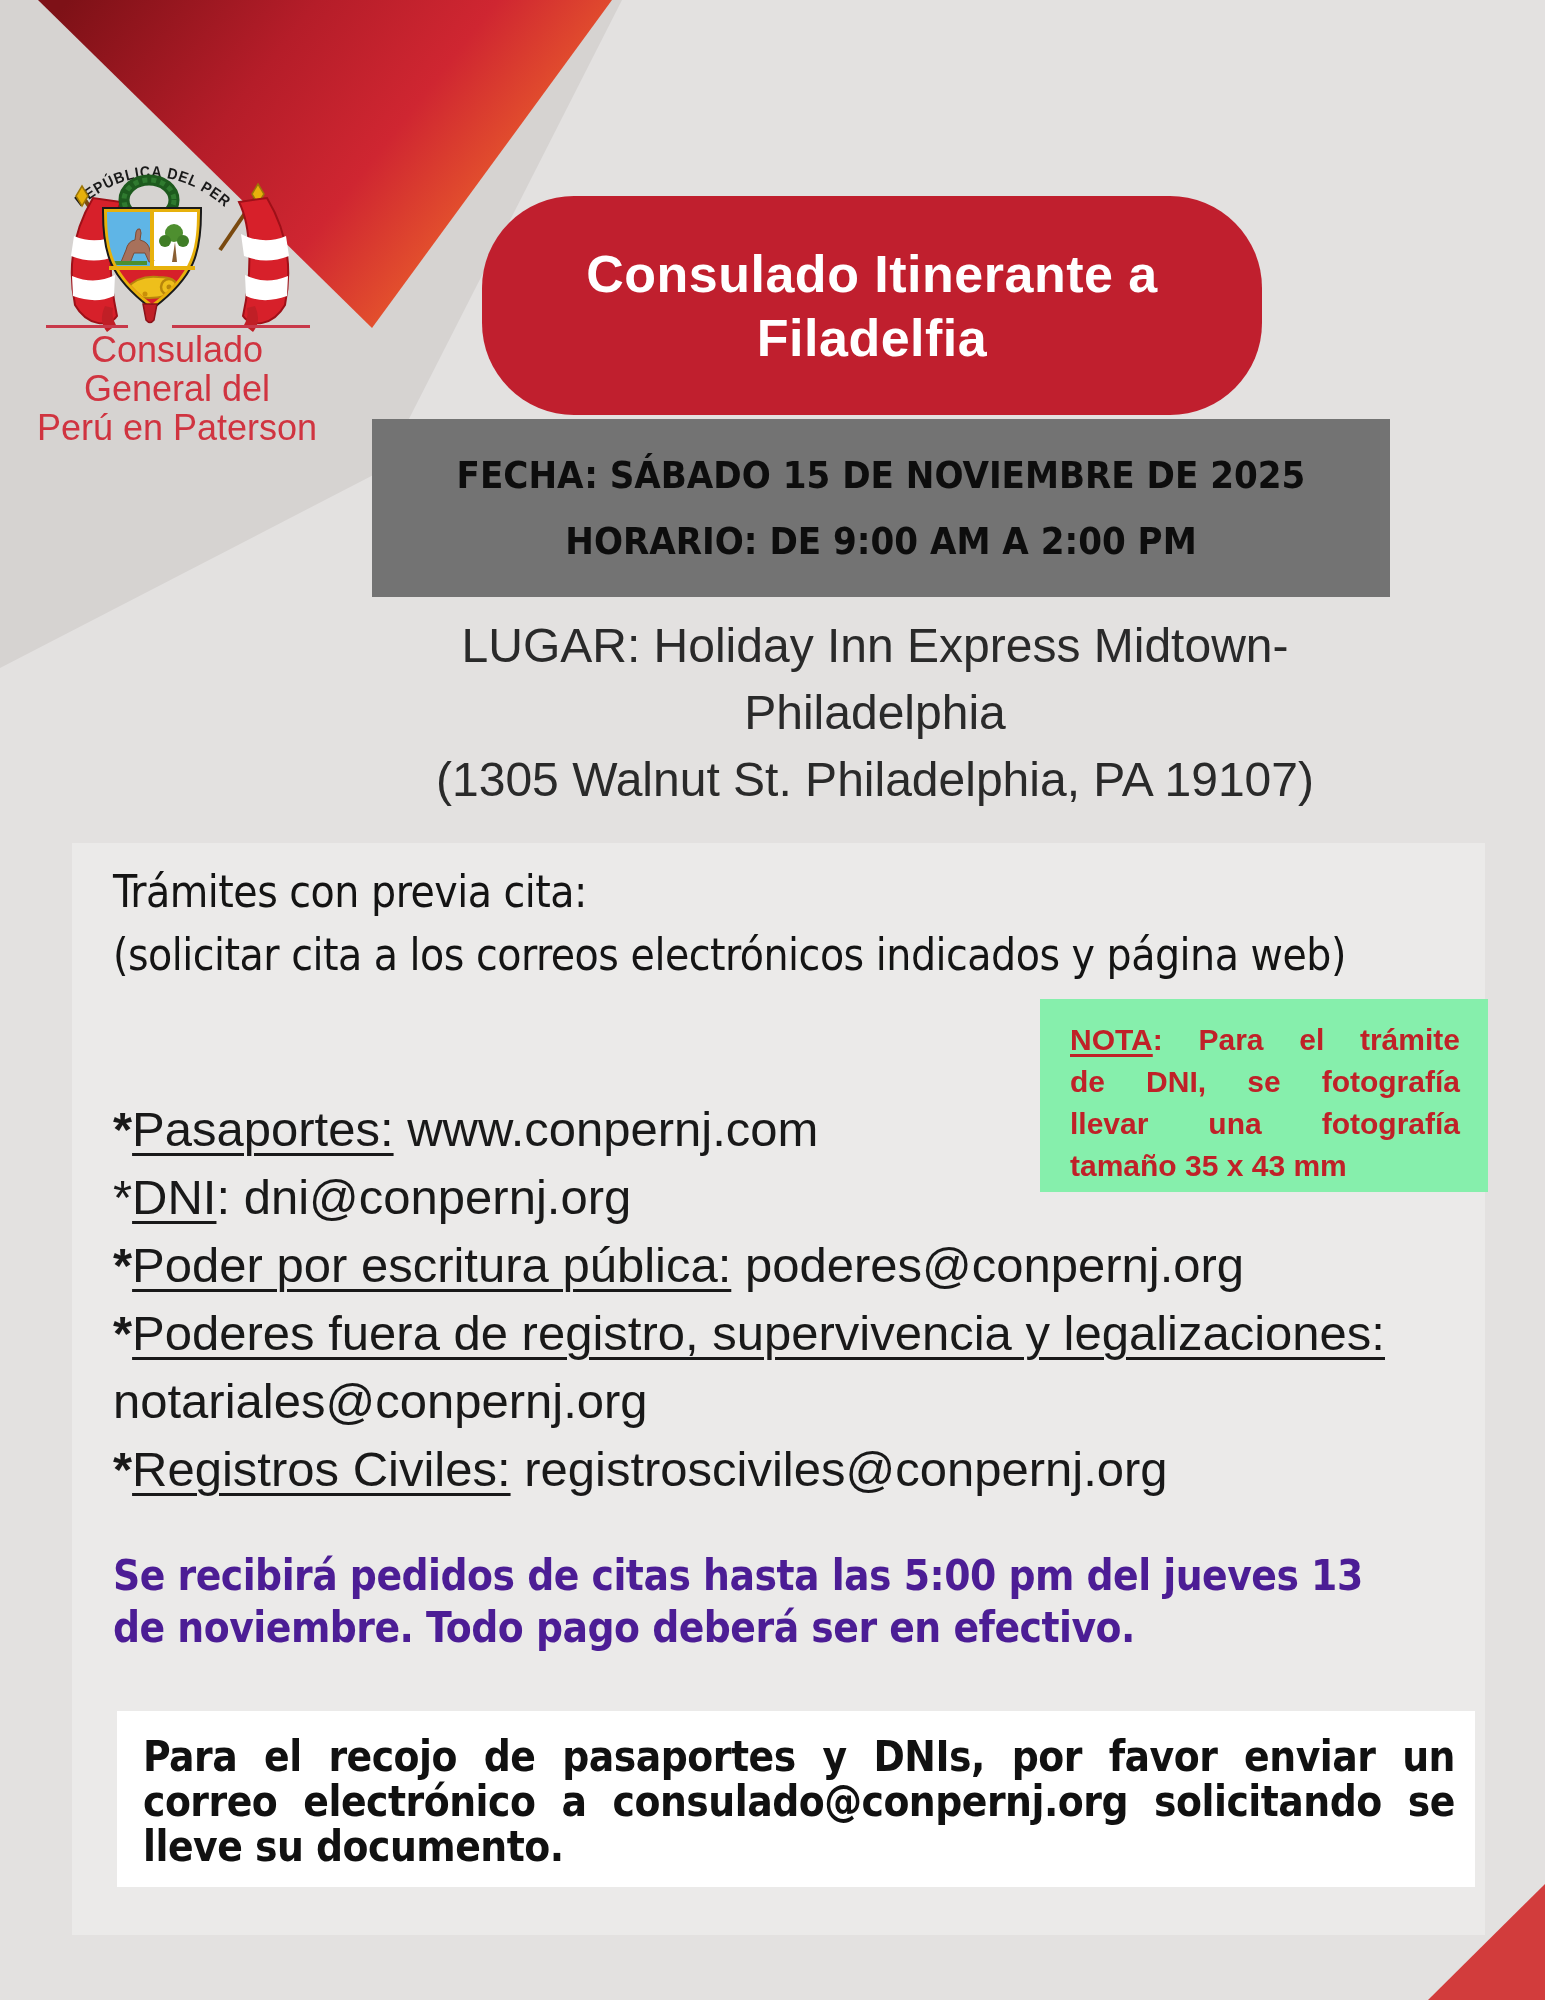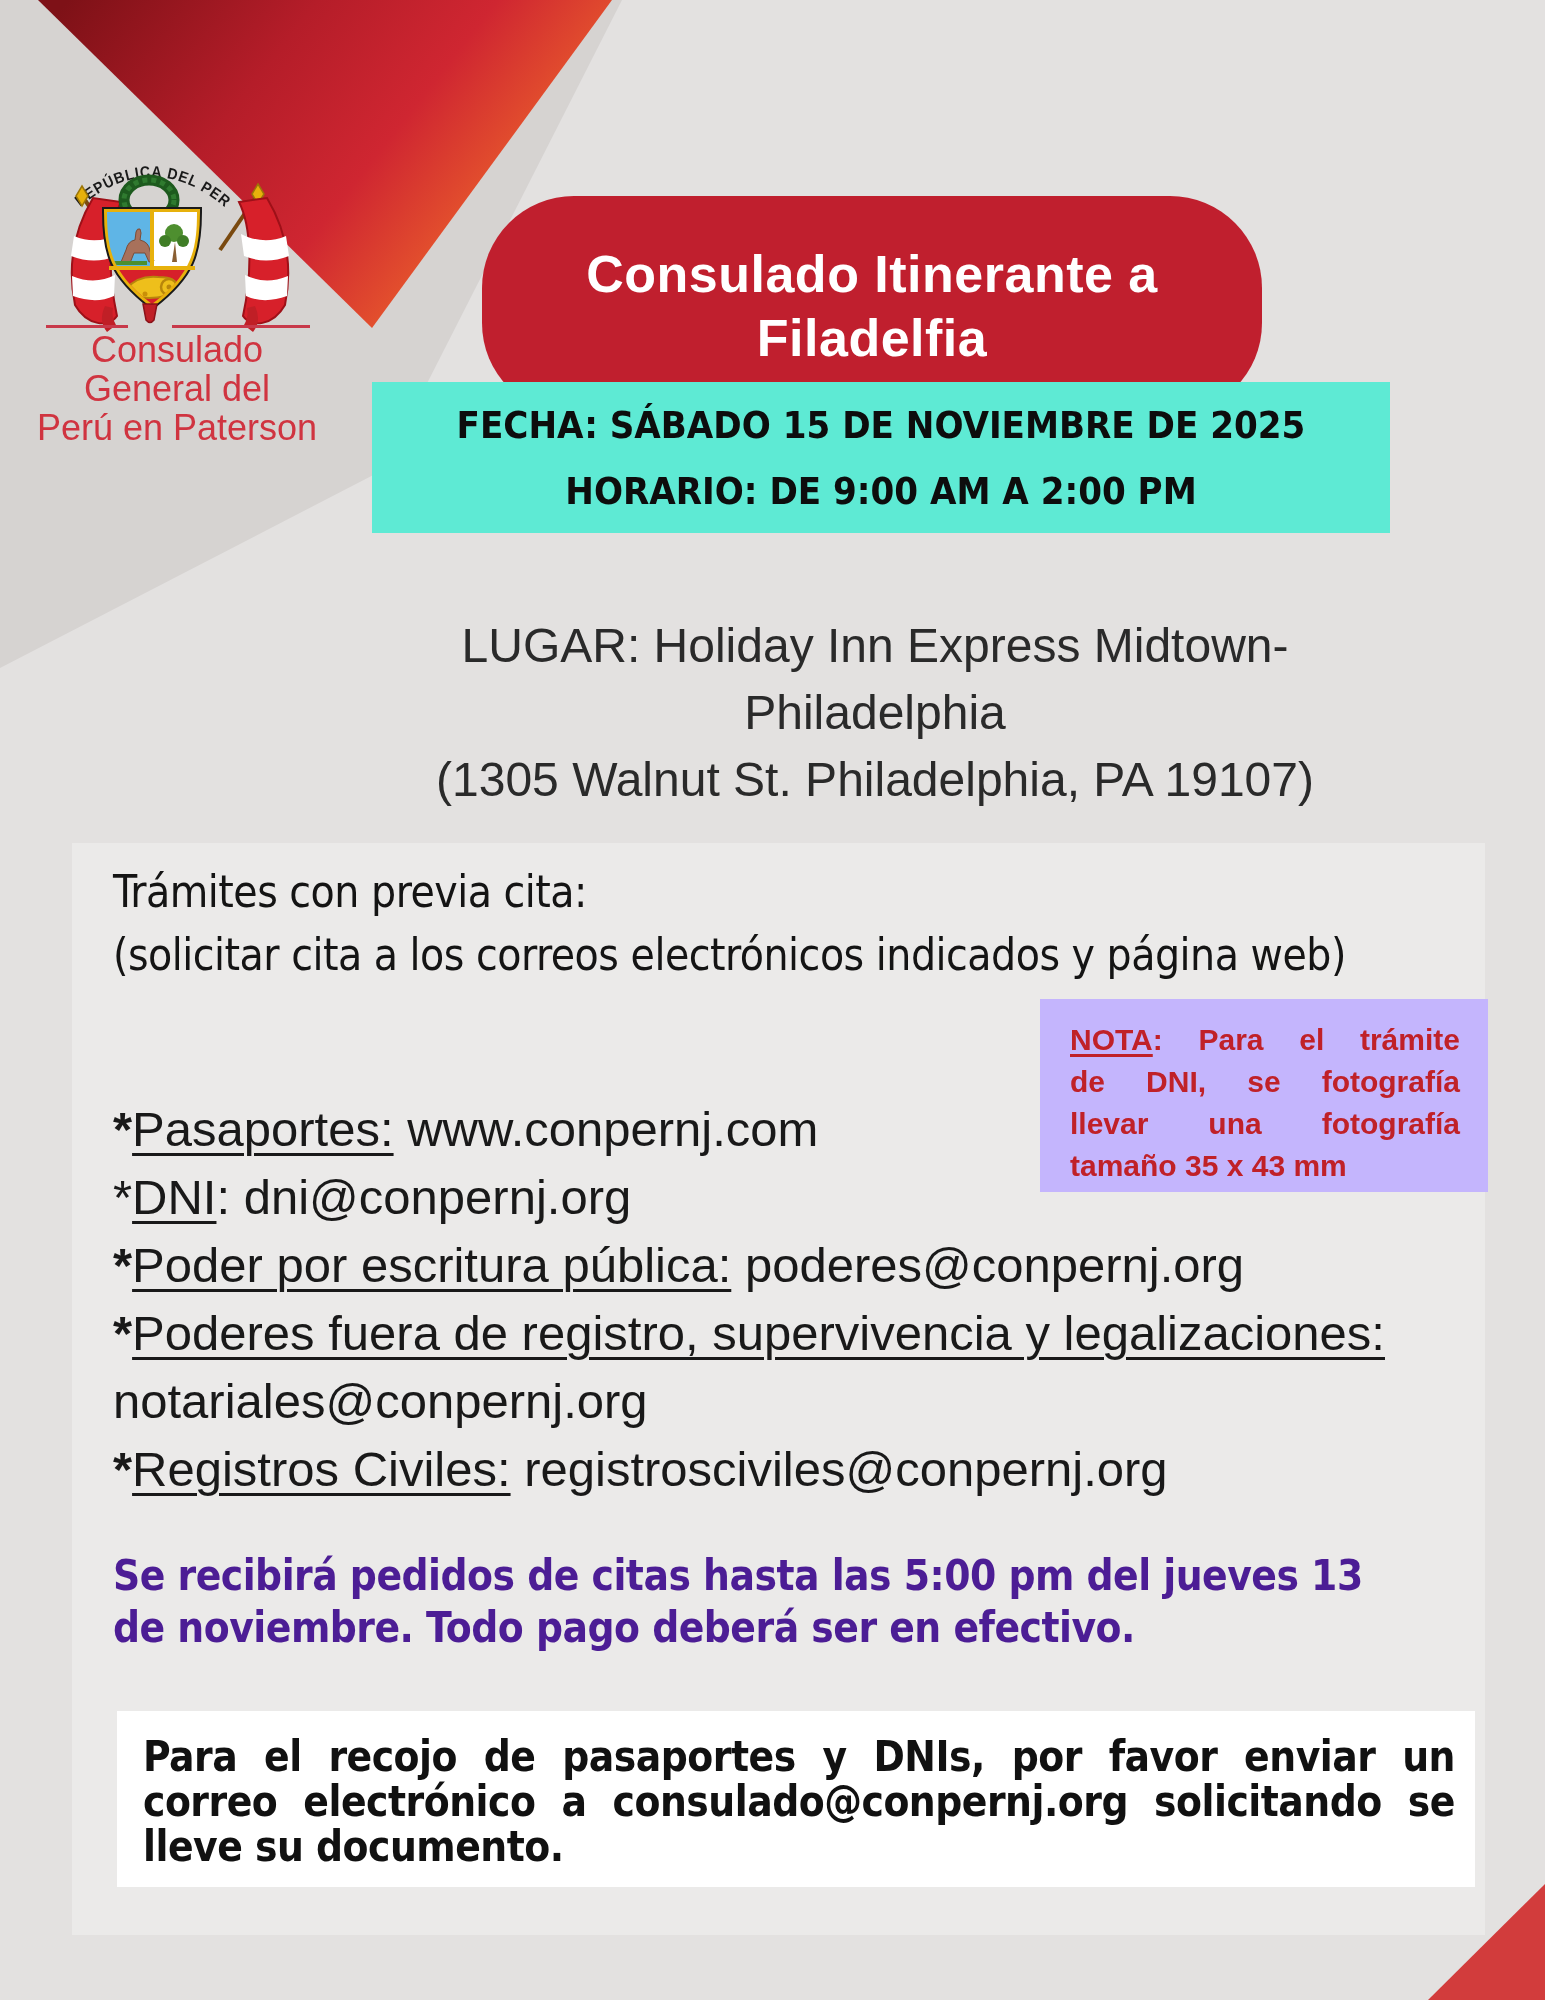--- a/index.html
+++ b/index.html
@@ -32,21 +32,21 @@
   }
   .pill-text{
     color:#fff;font-weight:700;font-size:52px;line-height:64px;
     text-align:center;white-space:pre-line;letter-spacing:0.5px;
   }
 
   .cond{font-family:"DejaVu Sans","Liberation Sans",sans-serif;font-stretch:condensed;}
 
   
   .schedule-box{
-    position:absolute;left:372px;top:382px;width:1018px;height:151px;background:#5eead4;
+    position:absolute;left:372px;top:419px;width:1018px;height:178px;background:#737373;
     display:flex;align-items:center;justify-content:center;
   }
   .schedule-text{
     font-weight:700;font-size:38px;line-height:66px;color:#0d0d0d;
     text-align:center;white-space:pre-line;letter-spacing:0px;
   }
 
   
   .location-text{
     position:absolute;left:210px;top:612px;width:1330px;
@@ -57,21 +57,21 @@
   .content-box{
     position:absolute;left:72px;top:843px;width:1413px;height:1092px;
     background:#ebeae9;
   }
   .proc-heading{
     position:absolute;left:41px;top:17px;width:1360px;
     font-weight:400;font-size:44px;line-height:63px;color:#141414;white-space:pre-line;
     letter-spacing:-0.5px;
   }
   .note-box{
-    position:absolute;left:968px;top:156px;width:448px;height:193px;background:#c4b5fd;
+    position:absolute;left:968px;top:156px;width:448px;height:193px;background:#86efac;
     box-sizing:border-box;padding:20px 28px 8px 30px;
     color:#c02128;font-weight:700;font-size:30px;line-height:42px;
   }
   .note-line{white-space:nowrap;}
   .just{text-align:justify;text-align-last:justify;white-space:normal;}
   .u-note{text-decoration:underline;text-decoration-thickness:3px;text-underline-offset:4px;}
 
   .proc-list{position:absolute;left:41px;top:252px;width:1372px;}
   .list-item{height:68px;font-size:49px;line-height:68px;color:#191919;}
   .ast{font-weight:700;}

